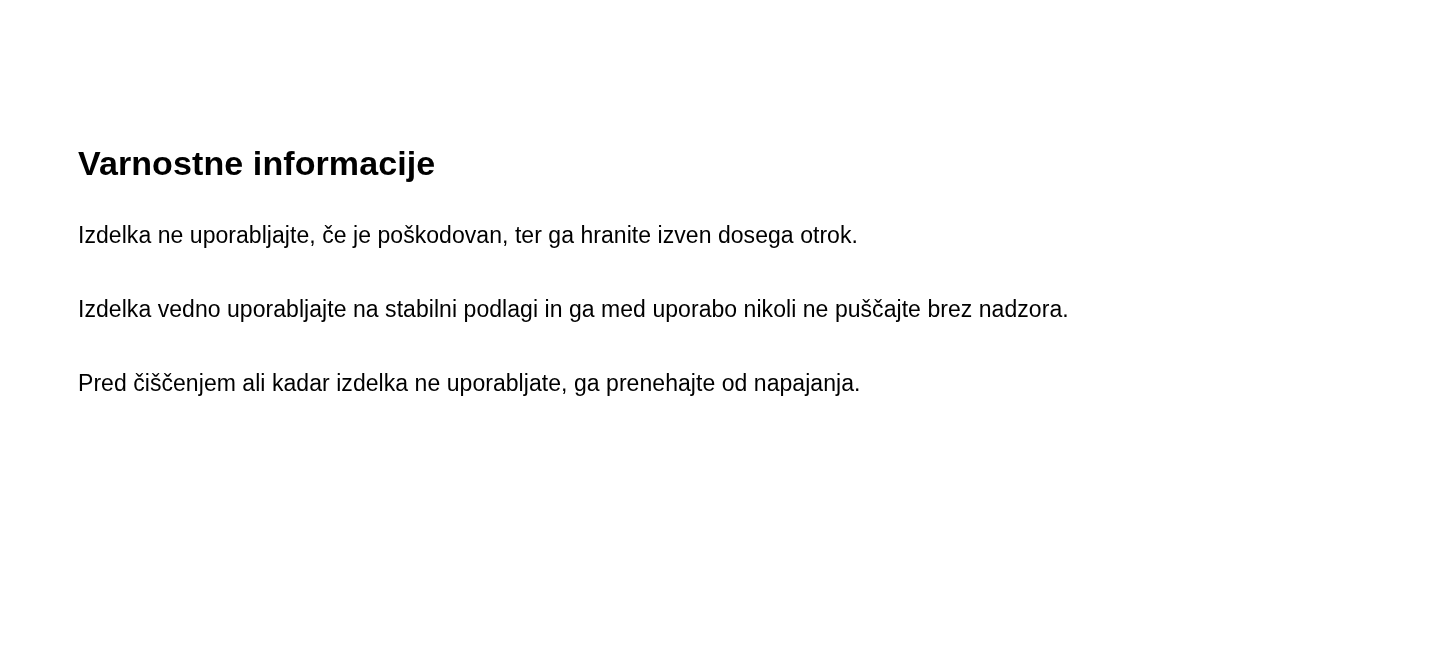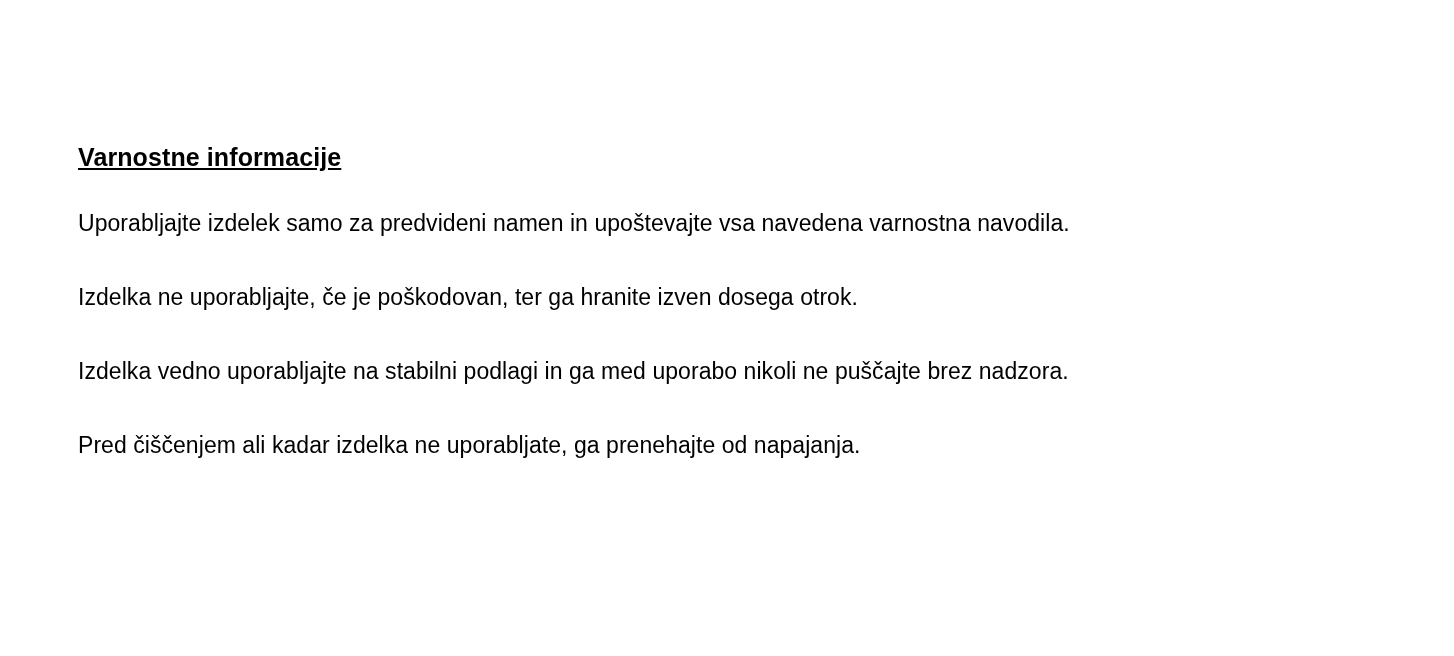--- a/index.html
+++ b/index.html
@@ -15,26 +15,25 @@
     overflow: hidden;
   }
   .page {
     position: relative;
     width: 1454px;
     height: 656px;
     box-sizing: border-box;
     padding: 140px 78px 0 78px;
   }
   .doc-title {
-    font-size: 25px;
+    font-size: 34px;
     font-weight: bold;
     line-height: 1.38;
     margin: 0 0 8px 0;
     letter-spacing: 0.1px;
-    text-decoration: underline;
   }
   .doc-body {
     margin: 0;
     padding: 0;
     list-style: none;
   }
   .doc-line {
     font-size: 23px;
     font-weight: normal;
     line-height: 51px;
@@ -42,18 +41,17 @@
     white-space: pre-wrap;
   }
 </style>
 </head>
 <body>
 
 <div class="page">
   <h1 class="doc-title">Varnostne informacije</h1>
 
   <div class="doc-body">
-    <p class="doc-line">Uporabljajte izdelek samo za predvideni namen in upoštevajte vsa navedena varnostna navodila.</p>
     <p class="doc-line">Izdelka ne uporabljajte, če je poškodovan, ter ga hranite izven dosega otrok.</p>
     <p class="doc-line">Izdelka vedno uporabljajte na stabilni podlagi in ga med uporabo nikoli ne puščajte brez nadzora.</p>
     <p class="doc-line">Pred čiščenjem ali kadar izdelka ne uporabljate, ga prenehajte od napajanja.</p>
   </div>
 </div>
 
 </body></html>

